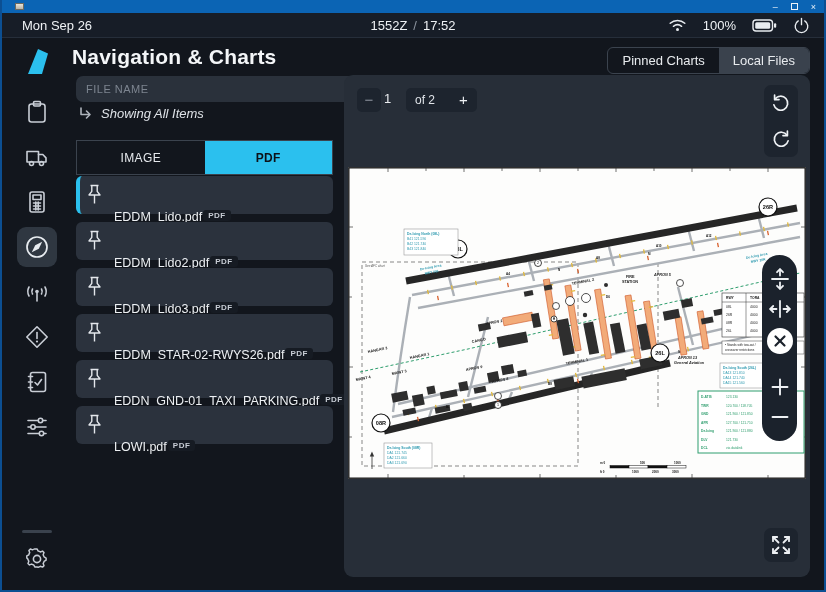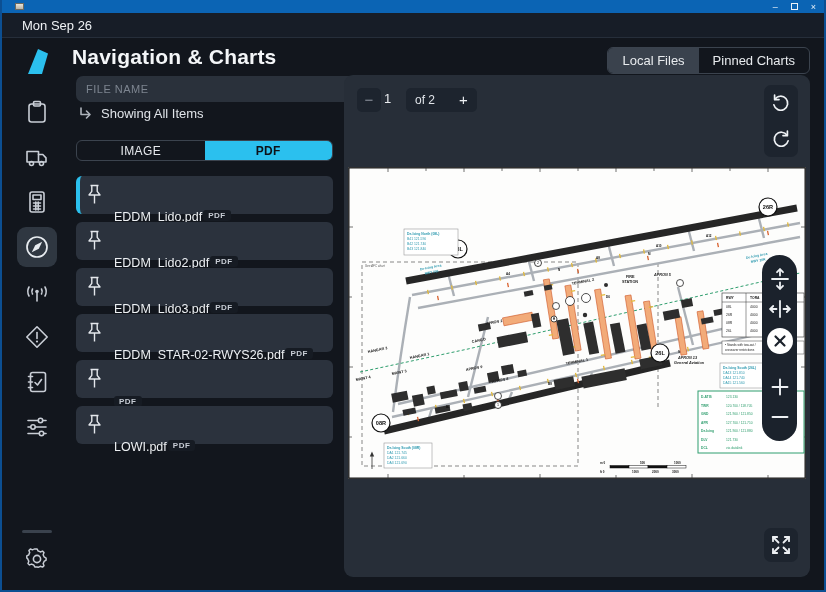--- a/index.html
+++ b/index.html
@@ -31,22 +31,22 @@
   
   .side-ic{position:absolute;left:24px;width:26px;height:26px;}
   .active-tile{position:absolute;left:17px;top:227px;width:40px;height:40px;border-radius:9px;background:#2f3741;}
   .side-divider{position:absolute;left:22px;top:530px;width:30px;height:3px;border-radius:2px;background:#3a424d;}
   svg.icon{display:block;width:100%;height:100%;}
   .stroke{fill:none;stroke:#c9ced6;stroke-width:1.6;stroke-linecap:round;stroke-linejoin:round;}
 
   
   .search{position:absolute;left:76px;top:76px;width:291px;height:26px;background:#2a313b;border:none;border-radius:7px;padding:0 10px;color:#e8ebee;font-size:11px;letter-spacing:.5px;}
   .search::placeholder{color:#7d8590;}
-  .shownote{position:absolute;left:78px;top:106px;display:flex;align-items:center;gap:8px;color:#dfe3e8;font-size:13px;}
-  .seg{position:absolute;left:76px;top:140px;width:257px;height:21px;display:flex;border:1px solid #3b434e;border-radius:6px;overflow:hidden;}
+  .shownote{position:absolute;left:78px;top:106px;display:flex;align-items:center;gap:8px;color:#dfe3e8;font-size:13px;font-style:italic;}
+  .seg{position:absolute;left:76px;top:140px;width:257px;height:35px;display:flex;border:1px solid #3b434e;border-radius:0;overflow:hidden;}
   .seg button{flex:1;border:none;background:transparent;color:#e6e9ed;font-size:12px;letter-spacing:.4px;cursor:pointer;}
   .seg button.active{background:#2bc0ee;color:#0d1219;font-weight:700;}
 
   .fitem{position:absolute;left:76px;width:257px;height:38px;background:#2b323d;border-radius:6px;display:flex;align-items:center;gap:11px;padding:3px 10px;cursor:pointer;}
   .fitem.selected{border-left:4px solid #2bc0ee;padding-left:6px;}
   .fitem .pin{width:17px;height:23px;flex:none;}
   .fitem .meta{display:flex;flex-direction:row;gap:1px;min-width:0;margin-top:44px;}
   .fitem .fname{color:#edf0f3;font-size:12.5px;white-space:nowrap;}
   .fitem .fbadge{align-self:flex-start;background:#161b23;color:#c7ccd4;font-size:8px;font-weight:700;letter-spacing:.5px;padding:1px 5px;border-radius:3px;}
 
@@ -81,30 +81,54 @@
     <div class="appico"></div>
     <div class="winbtns">
       <span>–</span>
       <span class="sq"></span>
       <span>×</span>
     </div>
   </div>
 
   <div class="statusbar">
     <span class="sb-date">Mon Sep 26</span>
+    <span class="sb-center">
+      <span>1552Z</span><span class="sep">/</span><span>17:52</span>
+    </span>
+    <span class="sb-right">
+      <svg class="icon" style="width:19px;height:14px" viewBox="0 0 19 14">
+          <g fill="none" stroke="#e8ecf0" stroke-width="1.5" stroke-linecap="round">
+            <path d="M2.2 5.2a11 11 0 0 1 14.6 0"></path>
+            <path d="M5.4 8.3a6.5 6.5 0 0 1 8.2 0"></path>
+          </g>
+          <circle cx="9.5" cy="11.4" r="1.5" fill="#e8ecf0"></circle>
+        </svg>
+      <span>100%</span>
+      <svg class="icon" style="width:25px;height:13px" viewBox="0 0 25 13">
+          <rect x="1" y="1" width="19.5" height="11" rx="3" fill="none" stroke="#e8ecf0" stroke-width="1.4"></rect>
+          <rect x="3.2" y="3.2" width="15" height="6.6" rx="1.5" fill="#e8ecf0"></rect>
+          <rect x="22" y="4.2" width="2.2" height="4.6" rx="1" fill="#e8ecf0"></rect>
+        </svg>
+      <svg class="icon" style="width:17px;height:17px" viewBox="0 0 20 20">
+          <g fill="none" stroke="#e8ecf0" stroke-width="1.6" stroke-linecap="round">
+            <path d="M6.2 4.6a7.4 7.4 0 1 0 7.6 0"></path>
+            <line x1="10" y1="1.8" x2="10" y2="9"></line>
+          </g>
+        </svg>
+    </span>
   </div>
 
   <svg class="logo" viewBox="0 0 24 27">
       <polygon points="2,26 12,1 22,5.5 16,26" fill="#2bc0ee"></polygon>
       <polygon points="2,26 7,13 11,26" fill="#12161d" opacity="0"></polygon>
     </svg>
   <div class="page-title">Navigation &amp; Charts</div>
   <div class="tabs">
+    <button class="tab">Pinned Charts</button>
     <button class="tab active">Local Files</button>
-    <button class="tab">Pinned Charts</button>
   </div>
 
   <div class="side-ic" style="top:99px">
     <svg class="icon" viewBox="0 0 26 26">
         <g class="stroke">
           <rect x="5" y="5" width="16" height="18" rx="2.5"></rect>
           <rect x="9.5" y="2.5" width="7" height="4.5" rx="1.2"></rect>
         </g>
       </svg>
   </div>
@@ -258,20 +282,21 @@
       </span>
   </div>
   <div class="fitem" style="top:360px">
     <svg class="pin" viewBox="0 0 17 23">
         <g fill="none" stroke="#e4e7ec" stroke-width="1.4" stroke-linejoin="round">
           <path d="M4.5 1.5h8M5.8 1.5v5.8L3 11h11l-2.8-3.7V1.5"></path>
           <path d="M8.5 11v8.5"></path>
         </g>
       </svg>
     <span class="meta">
+        <span class="fname">EDDN_GND-01_TAXI_PARKING.pdf</span>
         <span class="fbadge">PDF</span>
       </span>
   </div>
   <div class="fitem" style="top:406px">
     <svg class="pin" viewBox="0 0 17 23">
         <g fill="none" stroke="#e4e7ec" stroke-width="1.4" stroke-linejoin="round">
           <path d="M4.5 1.5h8M5.8 1.5v5.8L3 11h11l-2.8-3.7V1.5"></path>
           <path d="M8.5 11v8.5"></path>
         </g>
       </svg>

